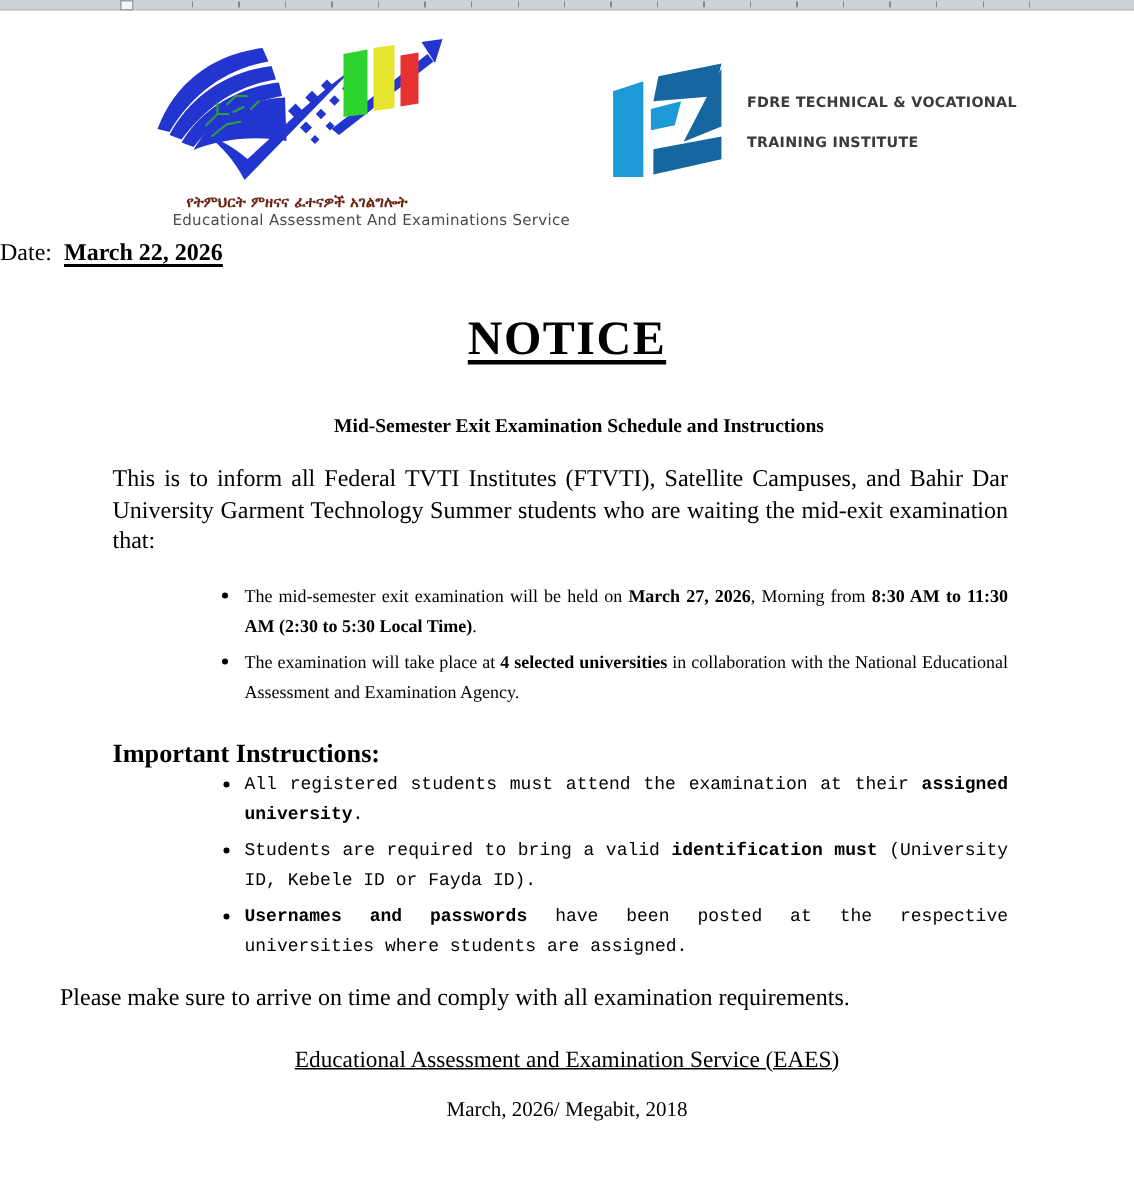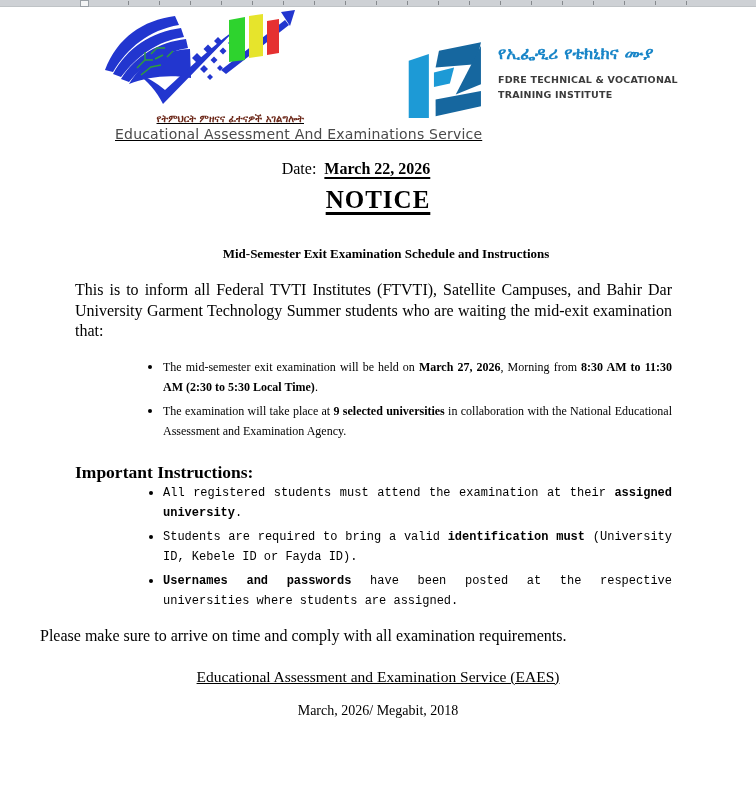--- a/index.html
+++ b/index.html
@@ -10,34 +10,34 @@
     overflow:hidden;position:relative;
   }
   
   .ruler{position:absolute;top:0;left:0;width:756px;height:6px;background:#ced1d5;border-bottom:1px solid #bfc3c6;}
   .ruler-ticks{position:absolute;left:98px;top:1px;width:592px;height:4px;
     background:repeating-linear-gradient(to right,transparent 0,transparent 30px,#85898d 30px,#85898d 31px);}
   .tab-selector{position:absolute;left:80px;top:0;width:9px;height:7px;background:#f4f5f6;border:1px solid #9aa0a6;box-sizing:border-box;}
 
   
   .header{position:relative;height:152px;}
-  .eaes-logo{position:absolute;left:92px;top:8px;width:212px;text-align:right;text-decoration:underline;}
+  .eaes-logo{position:absolute;left:92px;top:24px;width:212px;text-align:center;}
   .eaes-am{font-family:"DejaVu Sans",sans-serif;font-size:10px;font-weight:bold;color:#6b2617;margin-top:1px;white-space:nowrap;}
-  .eaes-en{font-family:"DejaVu Sans",sans-serif;font-size:14px;color:#4a4a4a;margin-top:1px;letter-spacing:0.2px;white-space:nowrap;padding-left:23px;}
+  .eaes-en{font-family:"DejaVu Sans",sans-serif;font-size:10px;color:#4a4a4a;margin-top:1px;letter-spacing:0.2px;white-space:nowrap;padding-left:23px;}
 
   .tvti-logo{position:absolute;left:402px;top:42px;display:flex;align-items:flex-start;gap:12px;}
   .tvti-text{padding-top:1px;}
   .tvti-am{font-family:"DejaVu Sans",sans-serif;font-weight:bold;font-size:17px;line-height:21px;color:#1a86c8;white-space:nowrap;}
-  .tvti-en{font-family:"DejaVu Sans",sans-serif;font-weight:bold;font-size:9.5px;line-height:11px;color:#3b3b3b;margin-top:10px;letter-spacing:0.2px;white-space:nowrap;}
+  .tvti-en{font-family:"DejaVu Sans",sans-serif;font-weight:bold;font-size:9.5px;line-height:11px;color:#3b3b3b;margin-top:20px;letter-spacing:0.2px;white-space:nowrap;}
 
   
-  .date-line{margin:8px 84px 0 0;text-align:center;font-size:16px;padding-left:40px;}
+  .date-line{margin:8px 84px 0 0;text-align:left;font-size:16px;}
   .date-value{font-weight:bold;text-decoration:underline;text-decoration-thickness:2px;text-underline-offset:3px;margin-left:8px;}
 
-  .notice-title{margin-top:8px;text-align:center;font-size:25px;font-weight:bold;letter-spacing:1px;}
+  .notice-title{margin-top:29px;text-align:center;font-size:32px;font-weight:bold;letter-spacing:1px;}
   .notice-title span{text-decoration:underline;text-decoration-thickness:2.5px;text-underline-offset:4px;}
   .notice-subtitle{margin-top:32px;text-align:center;font-size:13px;font-weight:bold;padding-left:16px;}
 
   .intro{margin:18px 84px 0 75px;font-size:16px;line-height:20.5px;text-align:justify;}
 
   ul.bullets{margin:15px 0 0 163px;width:509px;padding:0;list-style:disc outside;}
   ul.bullets li{font-size:12px;line-height:20.5px;text-align:justify;margin-bottom:3px;}
   ul.bullets li::marker{font-size:13px;}
 
   .instructions-heading{margin:20px 0 0 75px;font-size:17.5px;font-weight:bold;}
@@ -96,43 +96,42 @@
         <polygon points="8,22 32,14 32,90 8,90"></polygon>
         <polygon points="38,36 62,30 57,49 38,53"></polygon>
       </g>
       <g fill="#16679f">
         <polygon points="44,10 94,0 88,26 40,30"></polygon>
         <polygon points="94,4 94,50 64,62"></polygon>
         <polygon points="40,68 94,58 94,76 40,88"></polygon>
       </g>
     </svg>
     <div class="tvti-text">
-      <div class="tvti-am">የኢፌዲሪ የቴክኒክና ሙያ</div>
       <div class="tvti-en">FDRE TECHNICAL &amp; VOCATIONAL</div>
-      <div class="tvti-en" style="margin-top:4px;">TRAINING INSTITUTE</div>
+      <div class="tvti-en" style="margin-top:16px;">TRAINING INSTITUTE</div>
     </div>
   </div>
 
 </div>
 
 <div class="date-line">
   <span>Date:</span><span class="date-value">March 22, 2026</span>
 </div>
 
 <div class="notice-title">
   <span>NOTICE</span>
 </div>
 
 <div class="notice-subtitle">Mid-Semester Exit Examination Schedule and Instructions</div>
 
 <div class="intro">This is to inform all Federal TVTI Institutes (FTVTI), Satellite Campuses, and Bahir Dar University Garment Technology Summer students who are waiting the mid-exit examination that:</div>
 
 <ul class="bullets">
     <li><span>The mid-semester exit examination will be held on </span><span class="b">March 27, 2026</span><span>, Morning from </span><span class="b">8:30 AM to 11:30 AM (2:30 to 5:30 Local Time)</span><span>.</span></li>
-    <li><span>The examination will take place at </span><span class="b">9 selected universities</span><span> in collaboration with the National Educational Assessment and Examination Agency.</span></li>
+    <li><span>The examination will take place at </span><span class="b">4 selected universities</span><span> in collaboration with the National Educational Assessment and Examination Agency.</span></li>
   </ul>
 
 <div class="instructions-heading">Important Instructions:</div>
 
 <ul class="bullets" style="margin-top:0;font-family:Liberation Mono, monospace;">
     <li><span>All registered students must attend the examination at their </span><span class="b">assigned university</span><span>.</span></li>
     <li><span>Students are required to bring a valid </span><span class="b">identification must</span><span> (University ID, Kebele ID or Fayda ID).</span></li>
     <li><span class="b">Usernames and passwords</span><span> have been posted at the respective universities where students are assigned.</span></li>
   </ul>
 

